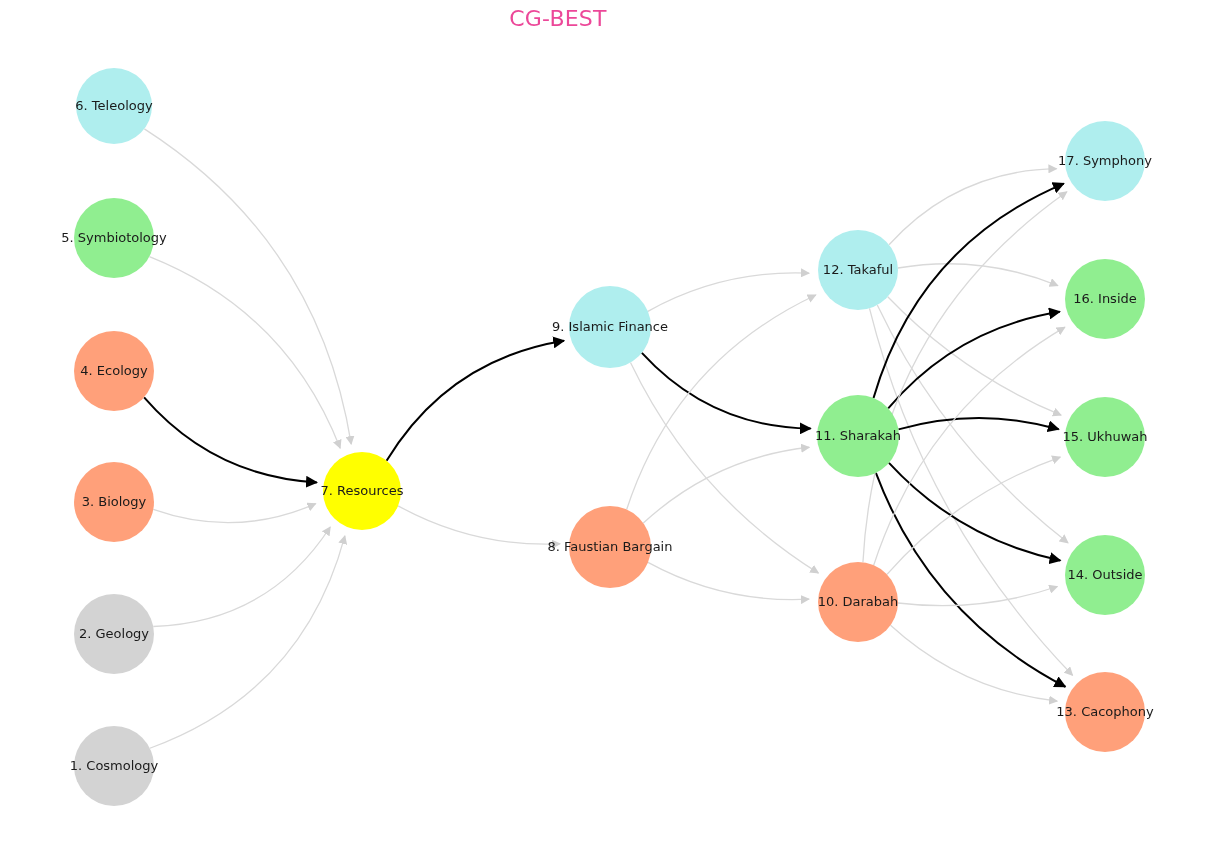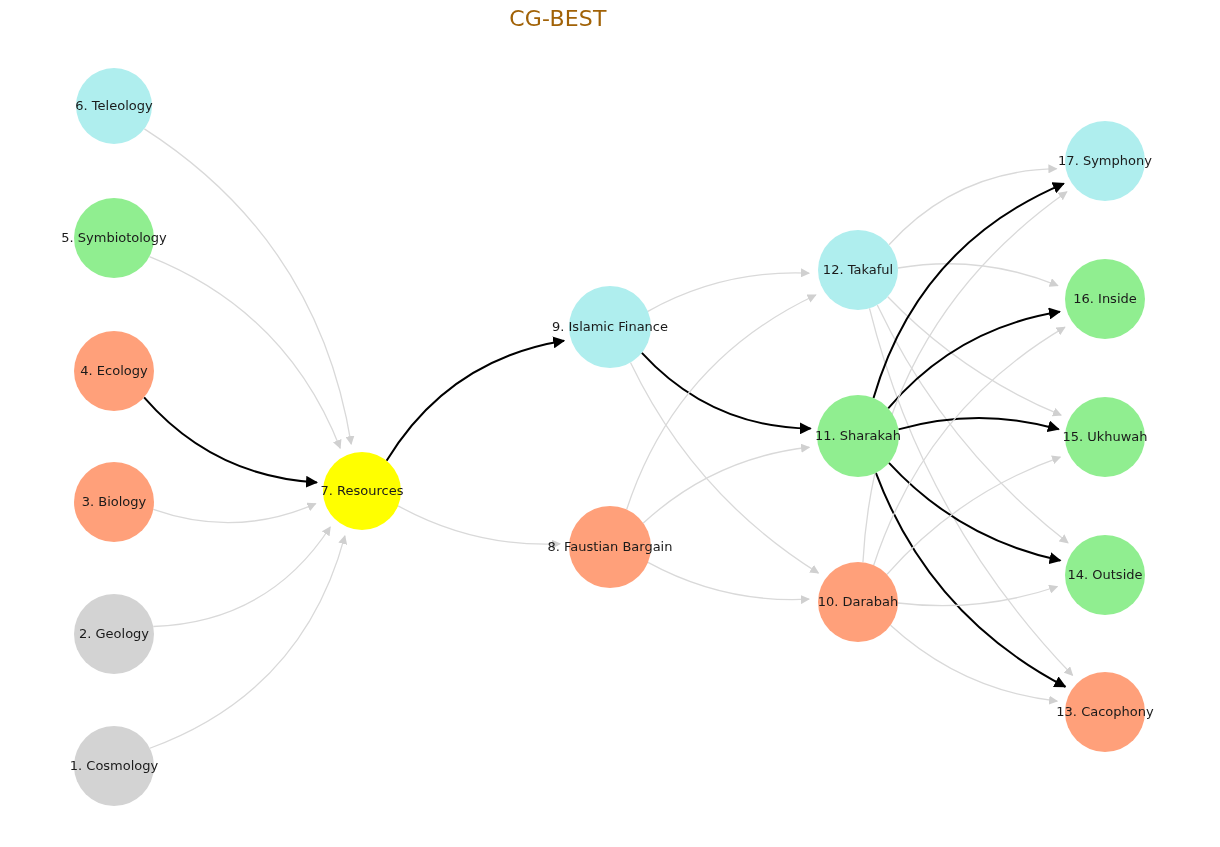--- a/index.html
+++ b/index.html
@@ -17,21 +17,21 @@
     background: #ffffff;
     overflow: hidden;
   }
   #graph-title {
     position: absolute;
     top: 6px;
     left: 0;
     width: 1116px;
     text-align: center;
     font-size: 22px;
-    color: #a16207;
+    color: #ec4899;
     font-family: "DejaVu Sans", sans-serif;
     letter-spacing: 0.2px;
   }
   #graph-svg {
     position: absolute;
     top: 0;
     left: 0;
     width: 1220px;
     height: 847px;
   }

